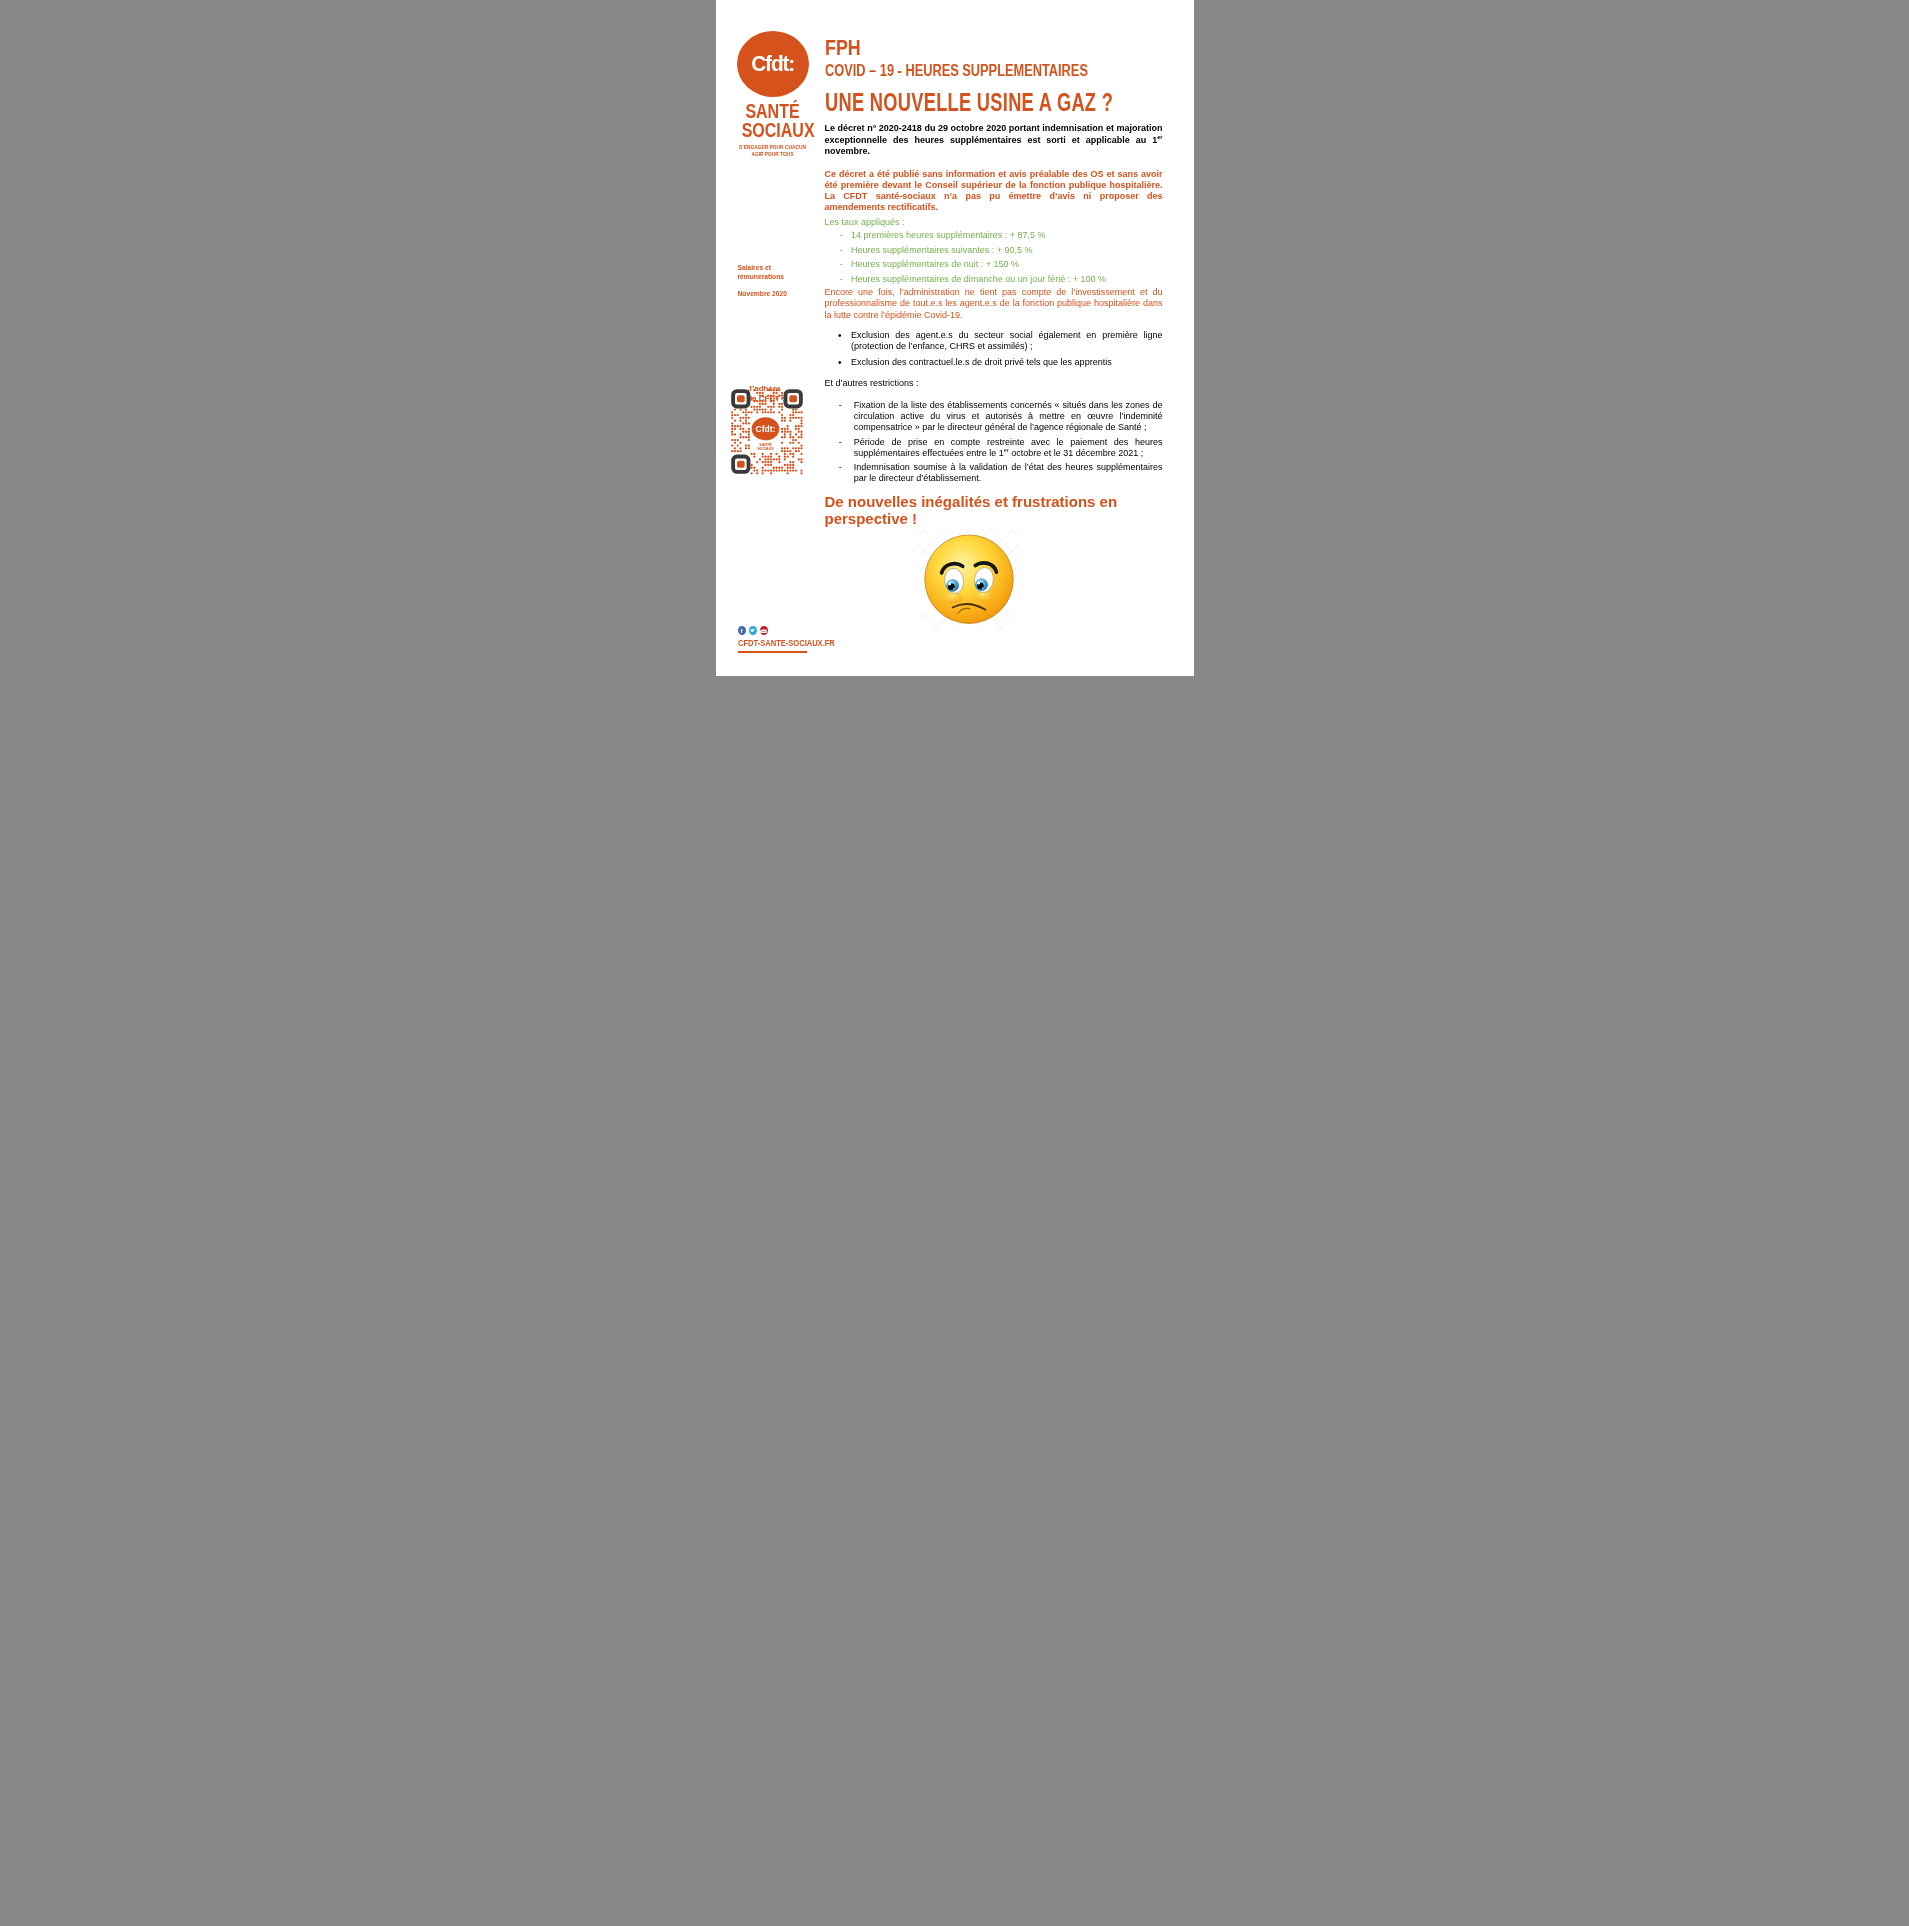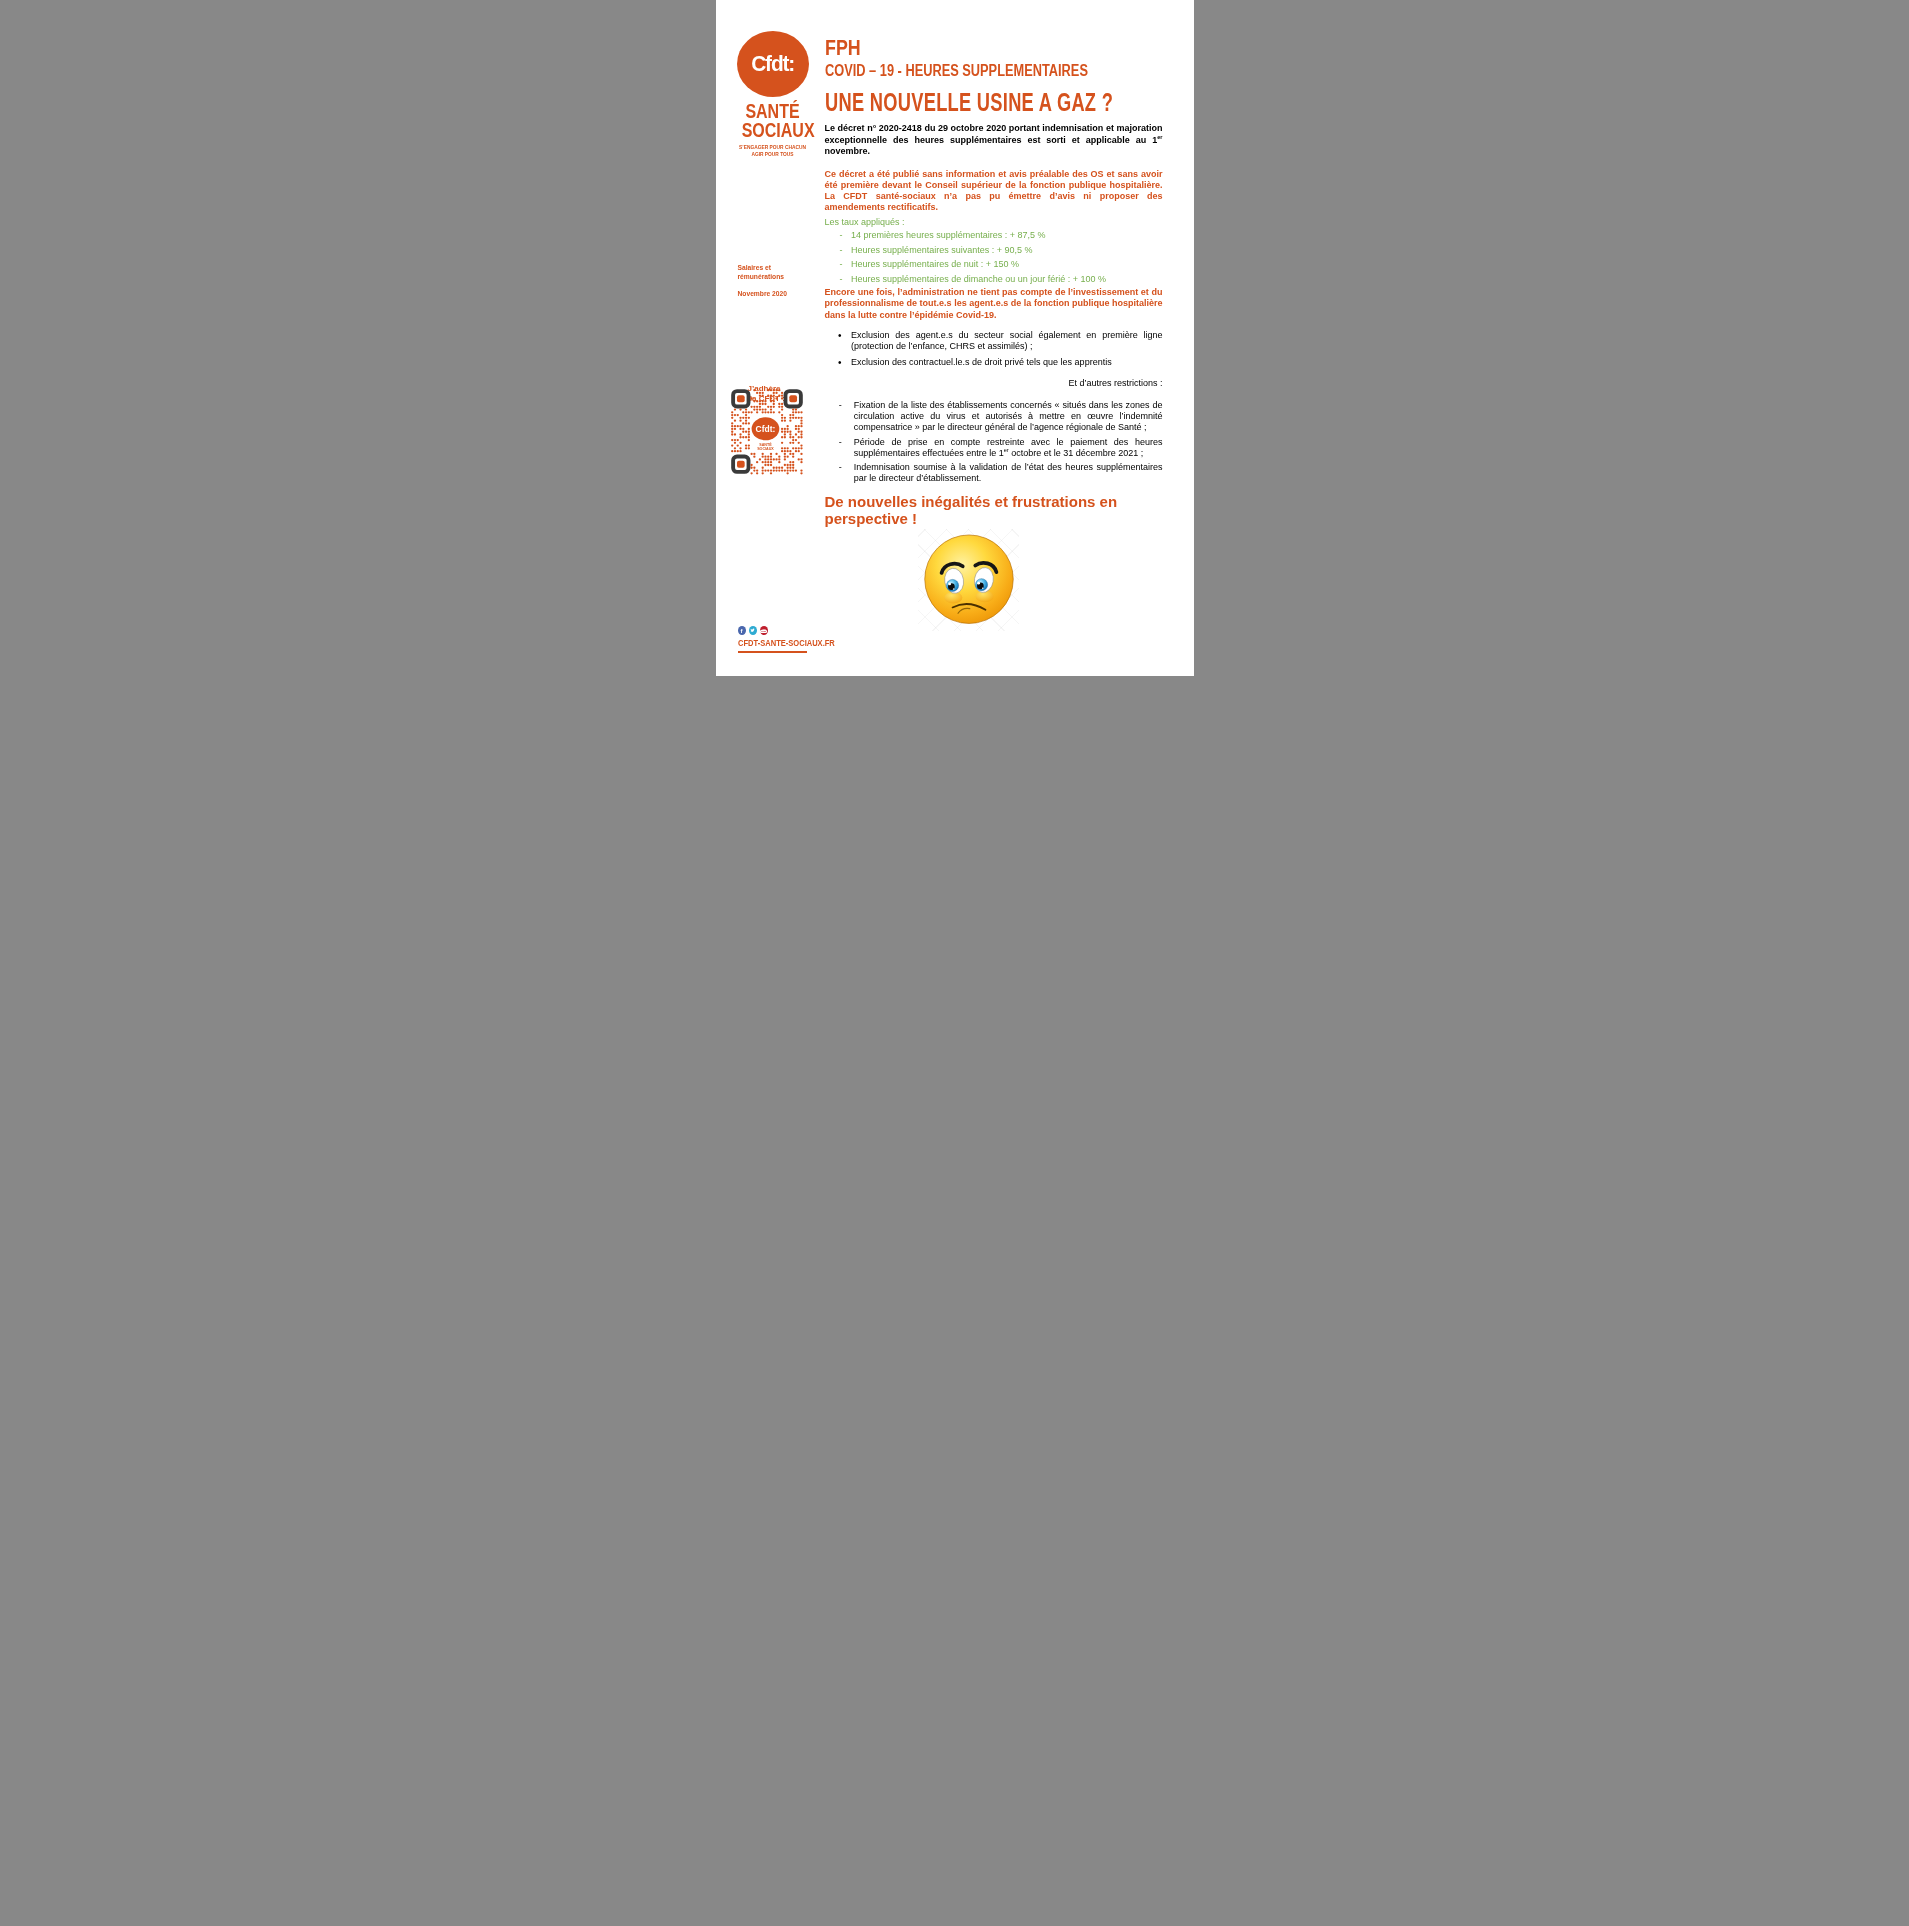--- a/index.html
+++ b/index.html
@@ -43,28 +43,28 @@
 
   .para{font-size:9px;line-height:1.235;text-align:justify;}
   .intro{margin:8.5px 0 0;font-weight:bold;color:var(--ink);}
   .alert{margin:12.3px 0 0;font-weight:bold;color:var(--orange);}
   sup{font-size:.62em;line-height:0;}
 
   .rates-title{margin:3.1px 0 0;color:var(--green);font-size:9px;}
   .rates{list-style:none;margin:0.8px 0 0;padding:0;color:var(--green);font-size:9px;line-height:1.235;}
   .rates li{display:flex;margin-top:3.5px;}
   .rates .marker{flex:none;margin-left:15px;width:11.6px;}
-  .statement{margin:2.3px 0 0;font-weight:bold;color:var(--orange);}
+  .statement{margin:2.3px 0 0;font-weight:normal;color:var(--orange);}
 
   .bullets{list-style:none;margin:9.2px 0 0;padding:0;font-size:9px;line-height:1.235;color:var(--ink);}
   .bullets li{display:flex;margin-top:4.6px;}
   .bullets .marker{flex:none;margin-left:13.5px;width:13px;font-size:10px;}
   .bullets .txt{flex:1;text-align:justify;}
 
-  .restrictions-title{margin:9.2px 0 0;font-size:9px;color:var(--ink);text-align:right;}
+  .restrictions-title{margin:9.2px 0 0;font-size:9px;color:var(--ink);}
   .dashes{list-style:none;margin:11.6px 0 0;padding:0;font-size:9px;line-height:1.235;color:var(--ink);}
   .dashes li{display:flex;margin-top:3.5px;}
   .dashes .marker{flex:none;margin-left:14.3px;width:15px;}
   .dashes .txt{flex:1;text-align:justify;}
   .dashes .txt b{font-weight:normal;margin-top:48px;}
 
   .closing{margin:8.5px 0 0;color:var(--orange);font-weight:bold;font-size:15px;line-height:1.15;}
 
   .emoji-wrap{margin:5.4px 0 0 97px;width:94px;height:94px;position:relative;}
   .emoji-wrap::before{content:"";position:absolute;inset:-3.9px;

